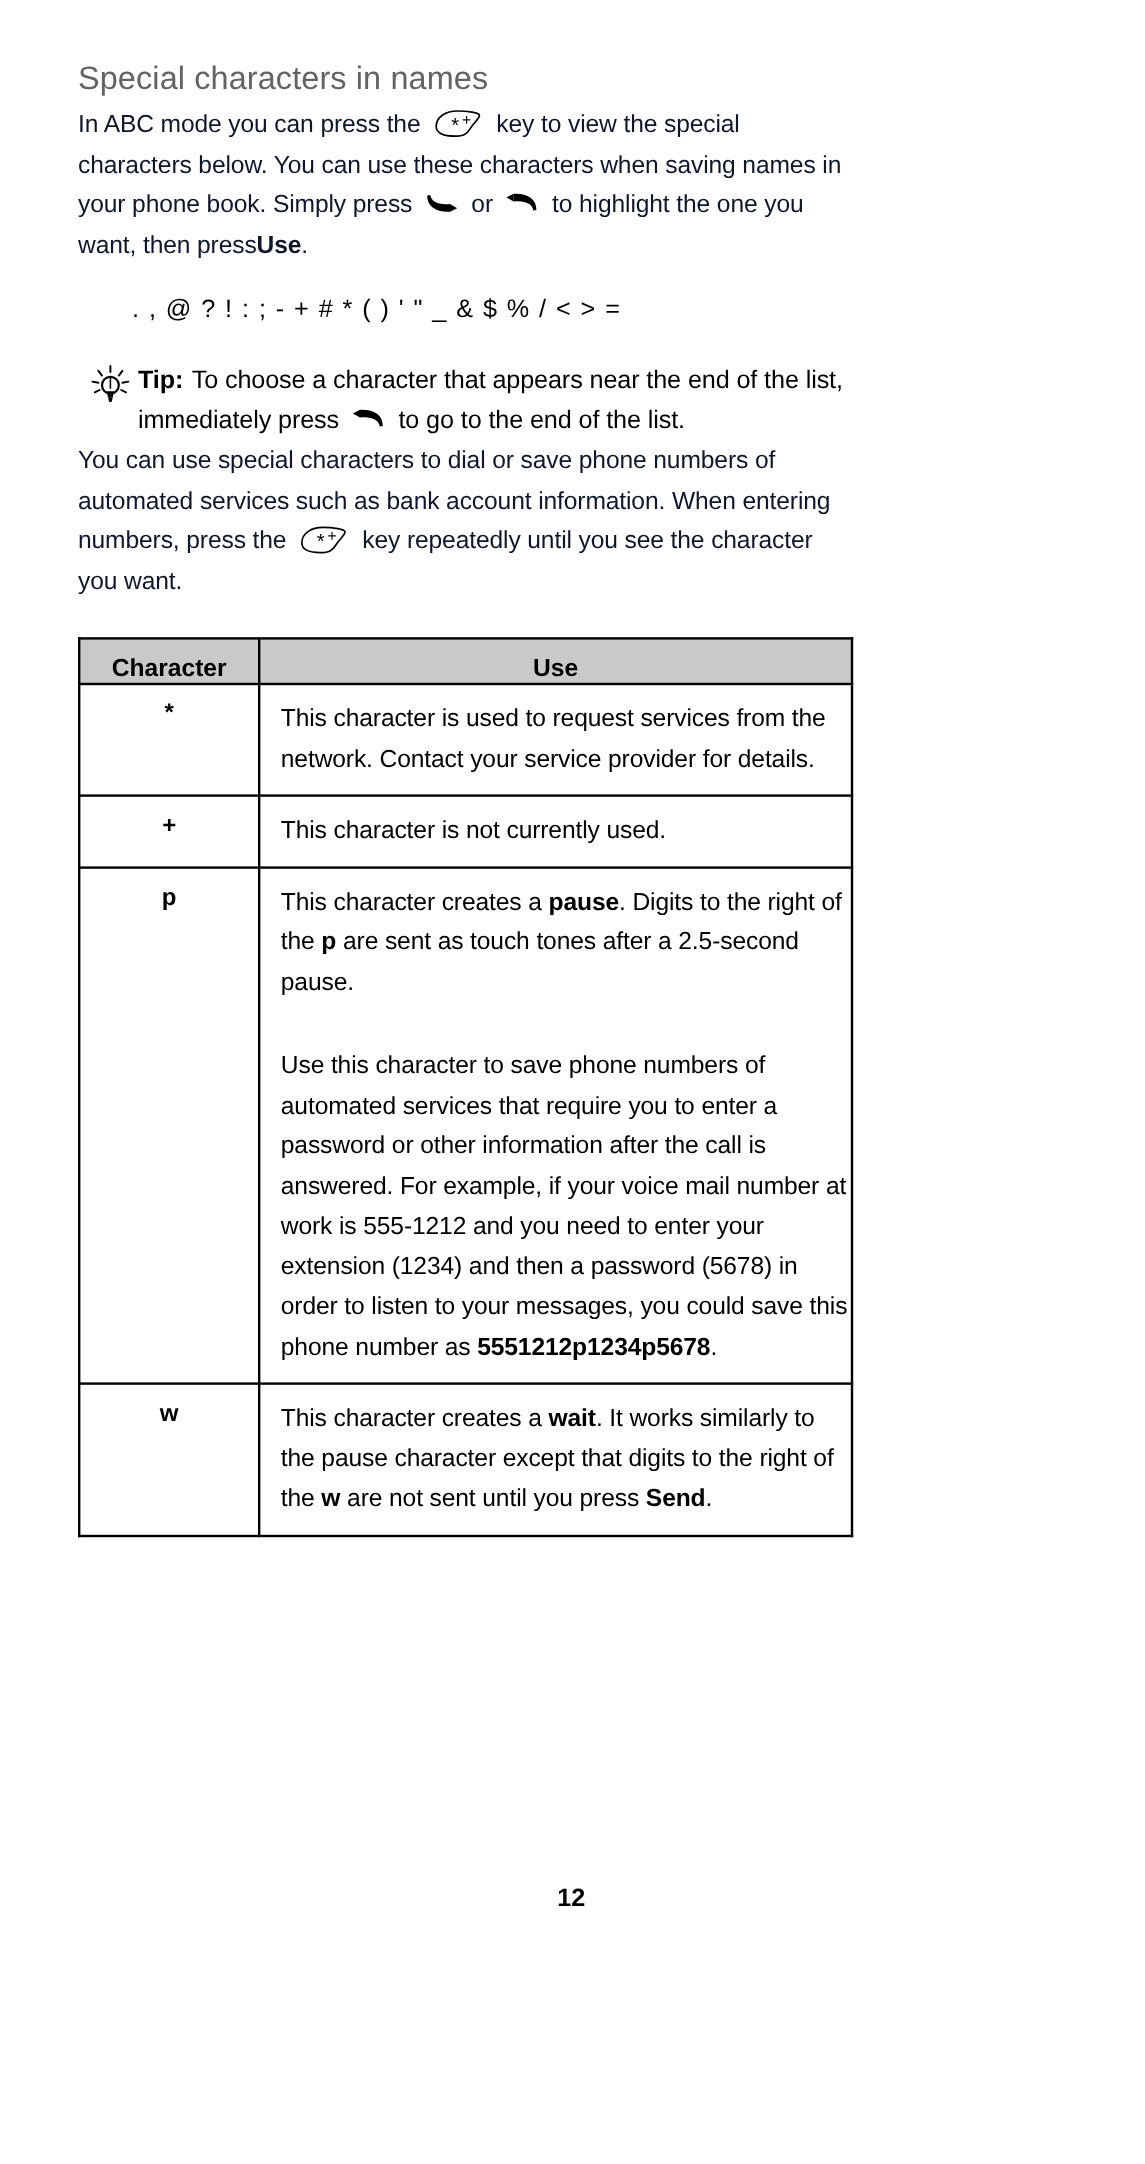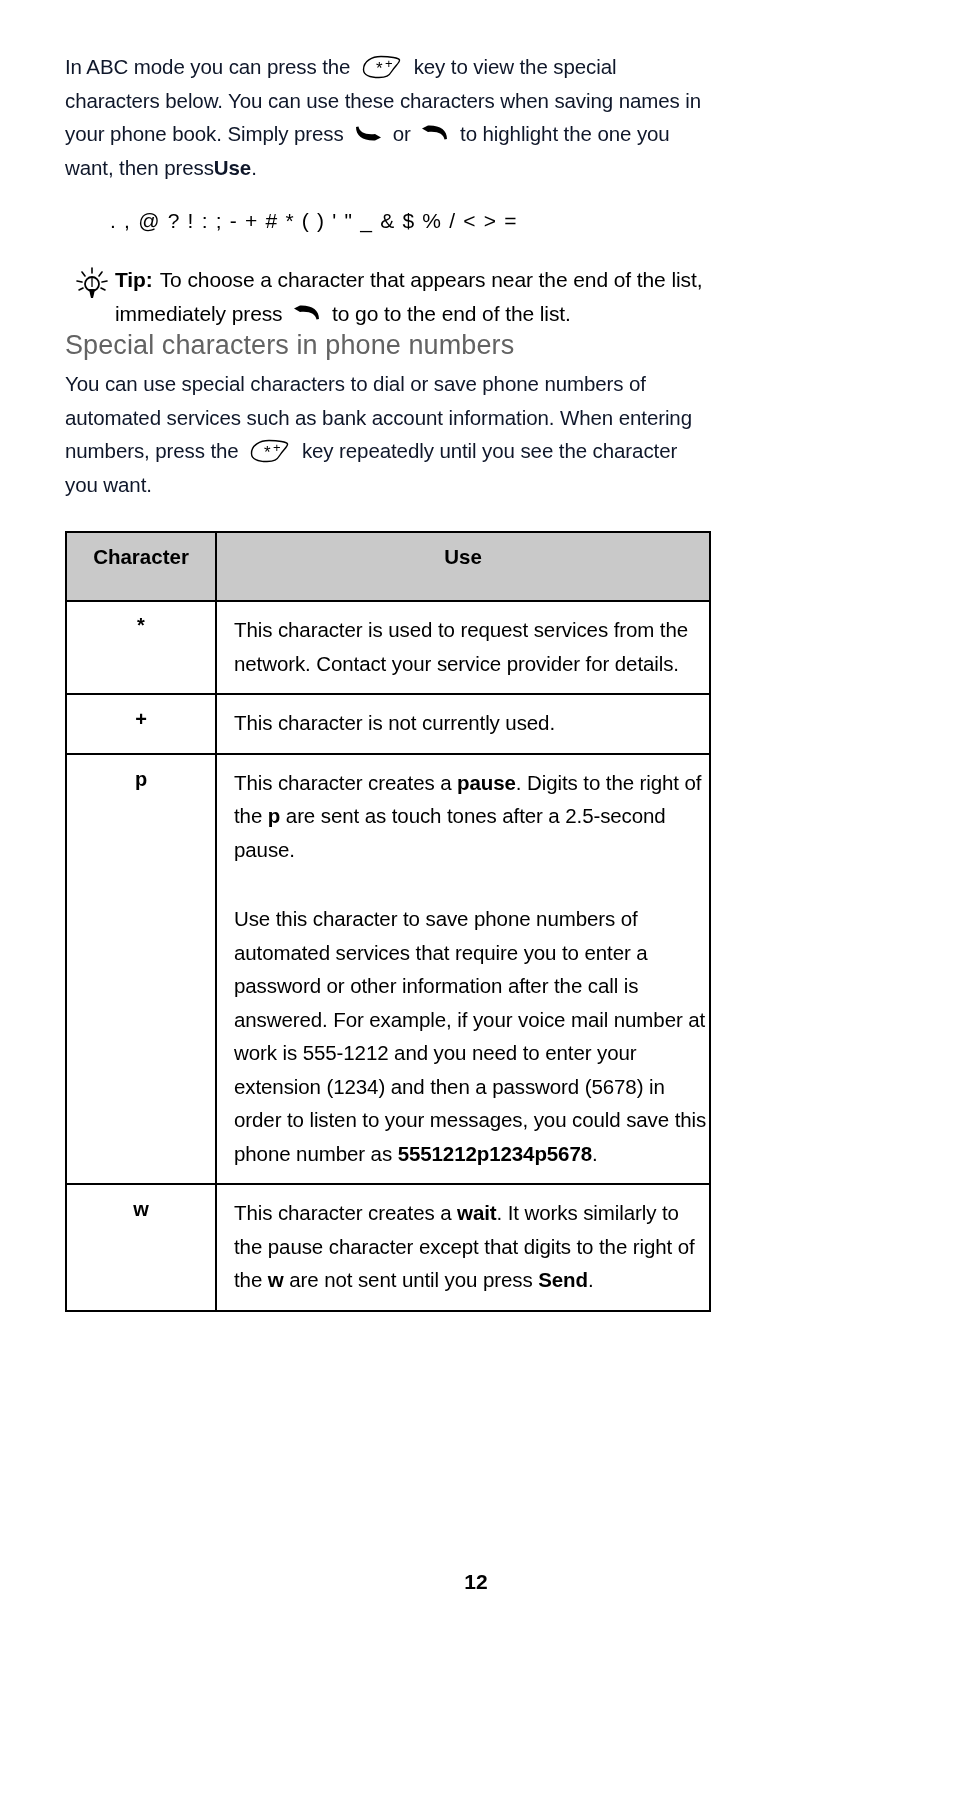--- a/index.html
+++ b/index.html
@@ -108,21 +108,21 @@
   }
   table.char-table th,
   table.char-table td {
     border: 2px solid #000000;
     vertical-align: top;
   }
   table.char-table thead th {
     background: #c9c9c9;
     font-size: 20.5px;
     font-weight: bold;
-    padding: 12px 0 31px 0;
+    padding: 12px 0 0 0;
     text-align: center;
   }
   th.col-character { width: 148px; }
   td.cell-char {
     text-align: center;
     font-size: 20px;
     font-weight: bold;
     padding: 13px 6px 10px 6px;
   }
   td.cell-use {
@@ -146,20 +146,21 @@
     font-size: 21px;
     font-weight: bold;
   }
 </style>
 </head>
 <body>
 
 <div class="page">
   <div class="content">
 
+    <h1 class="section-heading">Special characters in names</h1>
 
     <p class="body-text">
       <span>In ABC mode you can press the</span>
       <span class="key-star">
         <svg width="46" height="26" viewBox="0 0 46 26">
           <path d="M4.5 15.5 C4.5 7 13 2.5 22 2.5 C31 2.5 40 4 40.5 6 C41 8.5 36 12 33 17 C30 22 27 23.5 20 23.5 C11 23.5 4.5 21 4.5 15.5 Z" fill="none" stroke="#000" stroke-width="1.4"></path>
           <text x="17" y="20" font-family="'Liberation Sans', sans-serif" font-size="17" fill="#000">*</text>
           <text x="26" y="14" font-family="'Liberation Sans', sans-serif" font-size="13" fill="#000">+</text>
         </svg>
       </span>
@@ -205,21 +206,20 @@
         <span class="arrow-glyph">
           <svg width="30" height="24" viewBox="0 0 30 24">
             <path d="M27 18 C27 9 20 4 8 4.5 L8 11 C18 10 23.5 13 24.5 18.5 Z" fill="#000"></path>
             <path d="M8 4.5 L8 11 L2 7.5 Z" fill="#000"></path>
           </svg>
         </span>
         <span>to go to the end of the list.</span>
       </div>
     </div>
 
-    <h1 class="section-heading section-two-heading">Special characters in phone numbers</h1>
 
     <p class="body-text">
       <span>You can use special characters to dial or save phone numbers of automated services such as bank account information. When entering numbers, press the</span>
       <span class="key-star">
         <svg width="46" height="26" viewBox="0 0 46 26">
           <path d="M4.5 15.5 C4.5 7 13 2.5 22 2.5 C31 2.5 40 4 40.5 6 C41 8.5 36 12 33 17 C30 22 27 23.5 20 23.5 C11 23.5 4.5 21 4.5 15.5 Z" fill="none" stroke="#000" stroke-width="1.4"></path>
           <text x="17" y="20" font-family="'Liberation Sans', sans-serif" font-size="17" fill="#000">*</text>
           <text x="26" y="14" font-family="'Liberation Sans', sans-serif" font-size="13" fill="#000">+</text>
         </svg>
       </span>

